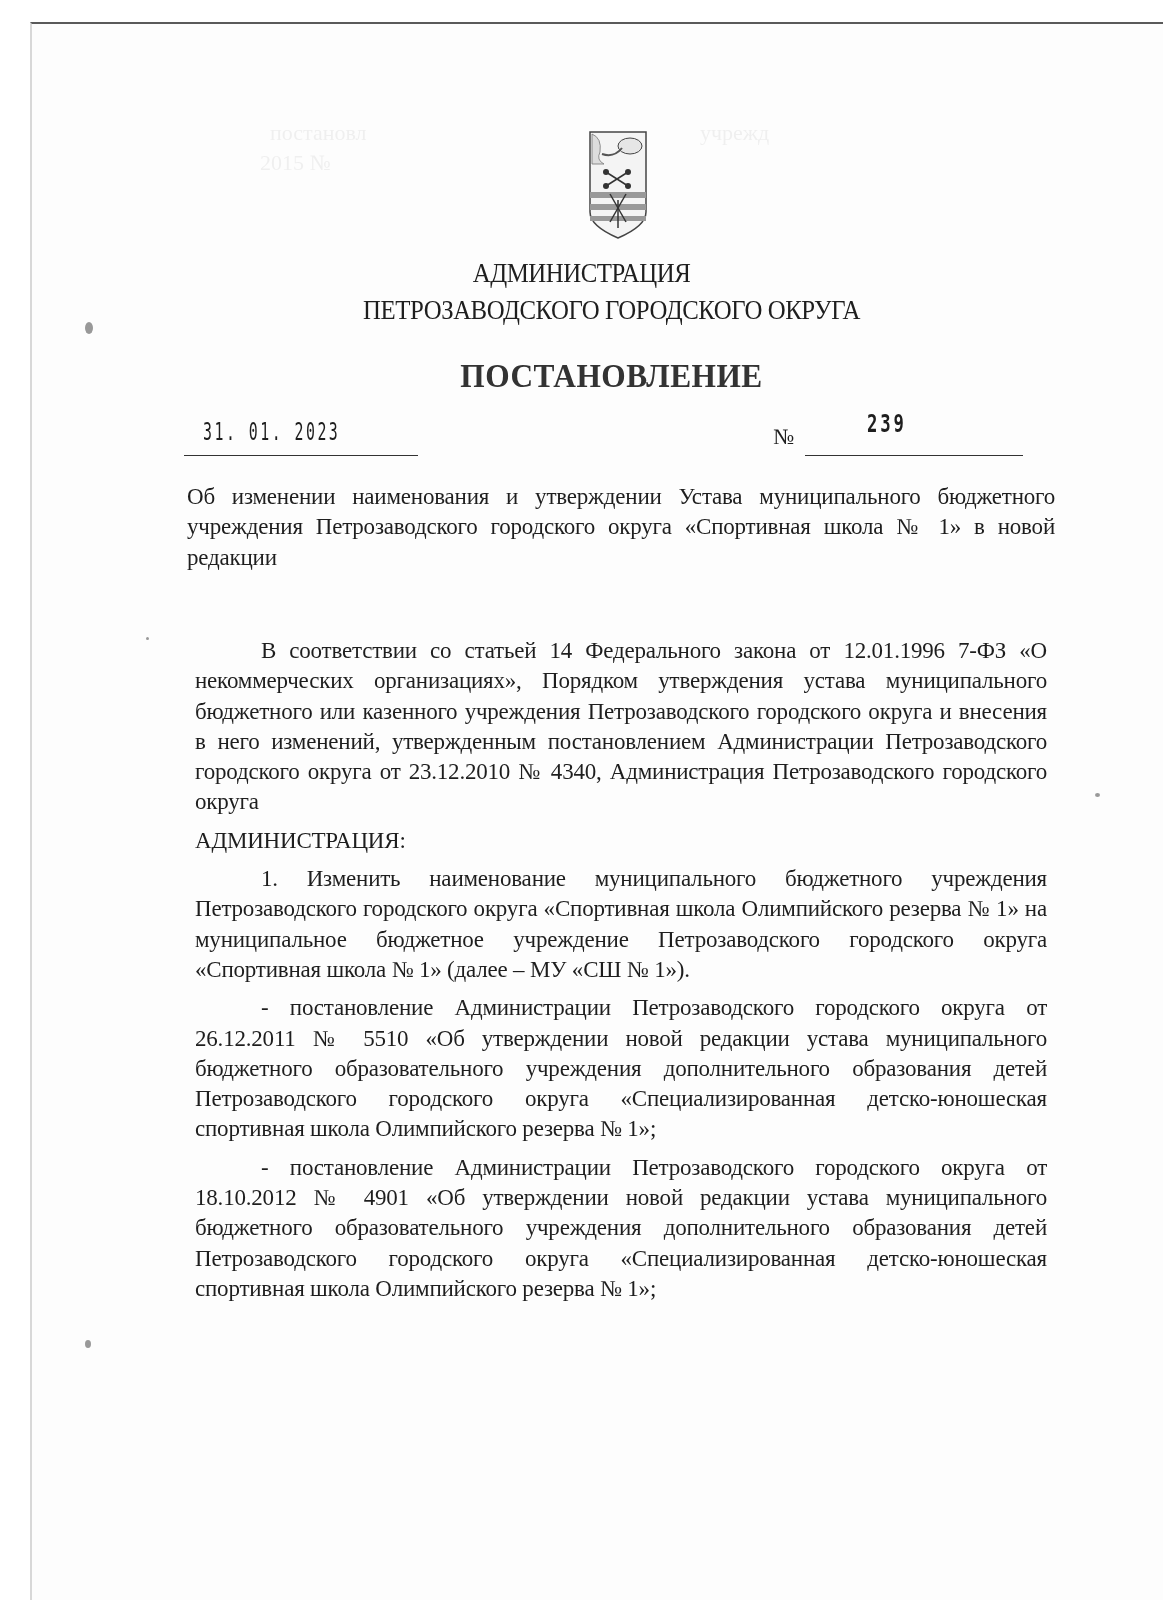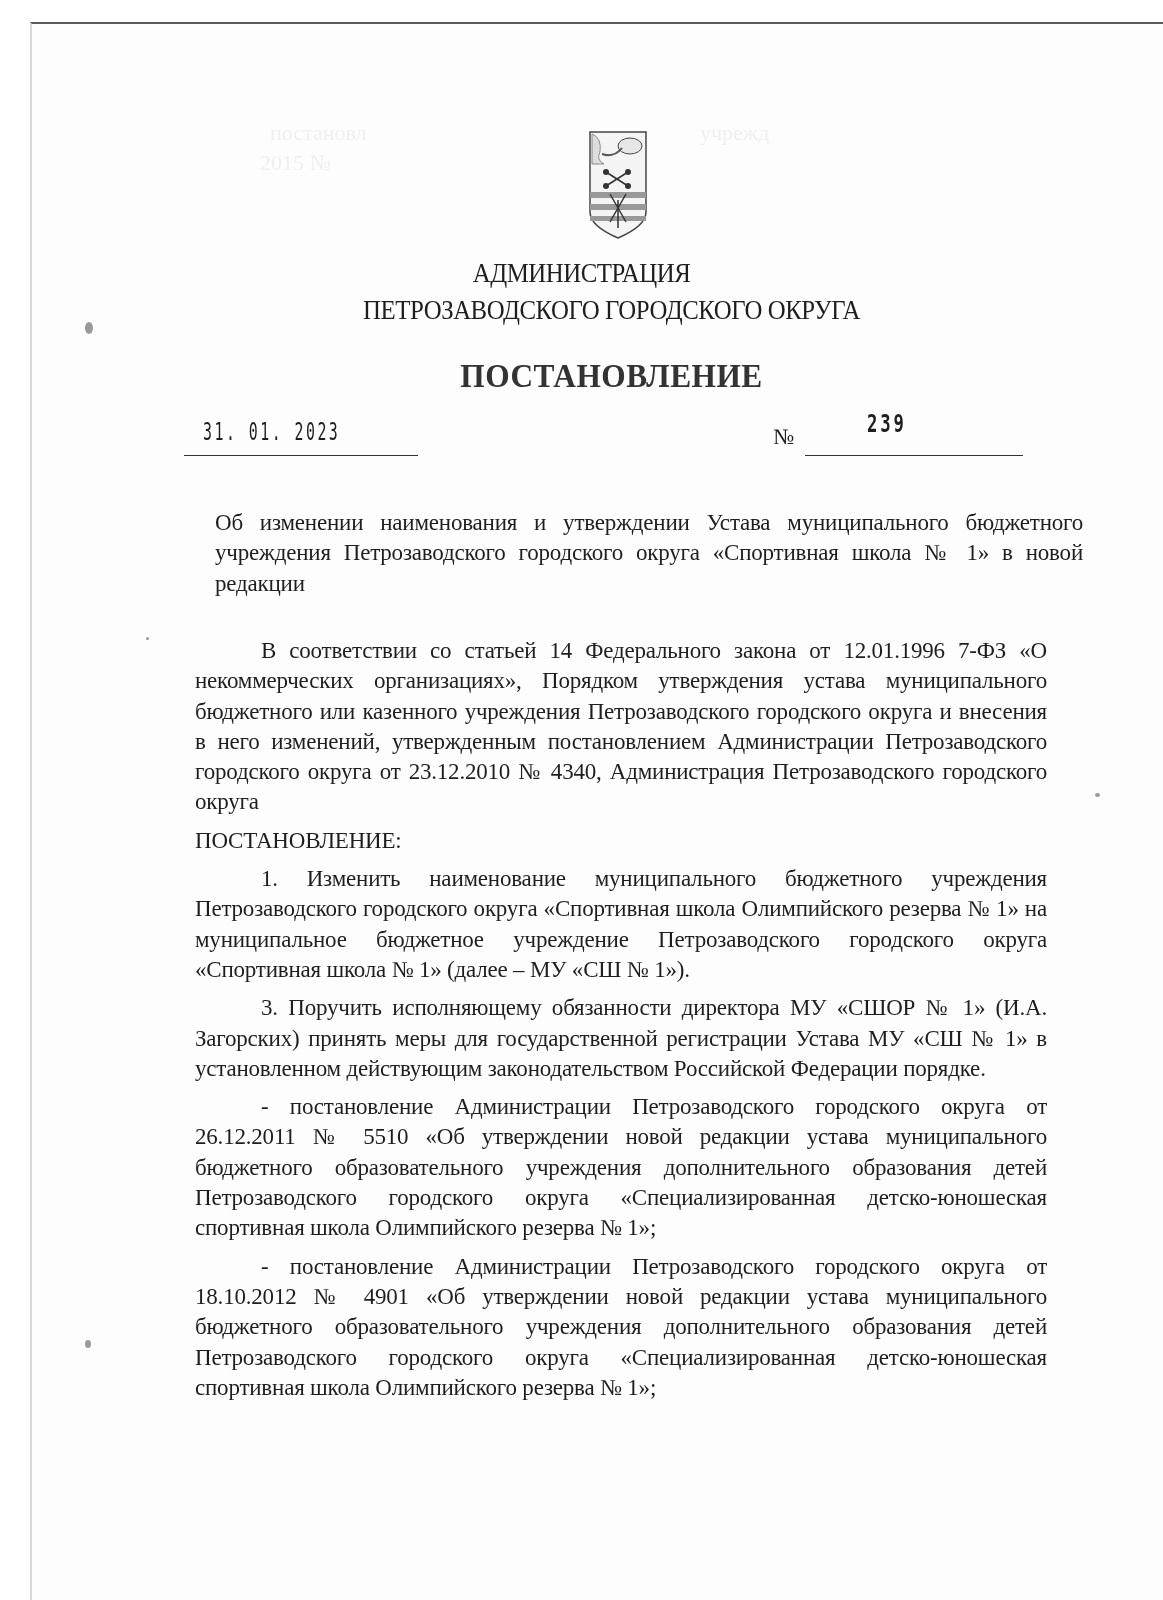--- a/index.html
+++ b/index.html
@@ -45,21 +45,21 @@
     .num-sign { position: absolute; left: 773px; top: 424px; font-size: 22px; }
     .num { position: absolute; left: 867px; top: 410px; font-family: "DejaVu Sans Mono", monospace;
       font-size: 24px; font-weight: bold; letter-spacing: 4px; transform: scaleX(0.72); transform-origin: left; }
     .num-line { position: absolute; left: 805px; top: 455px; width: 218px; border-top: 1px solid #333; }
 
     .text {
       position: absolute; left: 187px; width: 868px;
       font-size: 23px; line-height: 30.3px; text-align: justify;
       letter-spacing: -0.2px;
     }
-    .subject { top: 508px; margin-left: 28px; }
+    .subject { top: 482px; }
     .body { top: 628px; }
     .body p { margin: 8px; }
     .indent { text-indent: 66px; }
     .last-left { text-align-last: left; }
     .mark { position: absolute; background: #999; border-radius: 50%; }
   </style>
 </head>
 <body>
 
 <div class="page"></div>
@@ -94,23 +94,22 @@
 <div class="date">31. 01. 2023</div>
 <div class="date-line"></div>
 <div class="num-sign">№</div>
 <div class="num">239</div>
 <div class="num-line"></div>
 
 <div class="text subject last-left">Об изменении наименования и утверждении Устава муниципального бюджетного учреждения Петрозаводского городского округа «Спортивная школа № 1» в новой редакции</div>
 
 <div class="text body">
   <p class="indent last-left">В соответствии со статьей 14 Федерального закона от 12.01.1996 7-ФЗ «О некоммерческих организациях», Порядком утверждения устава муниципального бюджетного или казенного учреждения Петрозаводского городского округа и внесения в него изменений, утвержденным постановлением Администрации Петрозаводского городского округа от 23.12.2010 № 4340, Администрация Петрозаводского городского округа</p>
-  <p>ПОСТАНОВЛЕНИЕ:</p>
+  <p>АДМИНИСТРАЦИЯ:</p>
   <p class="indent last-left">1. Изменить наименование муниципального бюджетного учреждения Петрозаводского городского округа «Спортивная школа Олимпийского резерва № 1» на муниципальное бюджетное учреждение Петрозаводского городского округа «Спортивная школа № 1» (далее – МУ «СШ № 1»).</p>
-  <p class="indent last-left">3. Поручить исполняющему обязанности директора МУ «СШОР № 1» (И.А. Загорских) принять меры для государственной регистрации Устава МУ «СШ № 1» в установленном действующим законодательством Российской Федерации порядке.</p>
   <p class="indent last-left">- постановление Администрации Петрозаводского городского округа от 26.12.2011 № 5510 «Об утверждении новой редакции устава муниципального бюджетного образовательного учреждения дополнительного образования детей Петрозаводского городского округа «Специализированная детско-юношеская спортивная школа Олимпийского резерва № 1»;</p>
   <p class="indent last-left">- постановление Администрации Петрозаводского городского округа от 18.10.2012 № 4901 «Об утверждении новой редакции устава муниципального бюджетного образовательного учреждения дополнительного образования детей Петрозаводского городского округа «Специализированная детско-юношеская спортивная школа Олимпийского резерва № 1»;</p>
 </div>
 
 <div class="mark" style="left:85px;top:322px;width:8px;height:12px;"></div>
 <div class="mark" style="left:85px;top:1340px;width:6px;height:8px;"></div>
 <div class="mark" style="left:146px;top:637px;width:3px;height:3px;"></div>
 <div class="mark" style="left:1095px;top:793px;width:5px;height:4px;"></div>
 
 </body></html>

